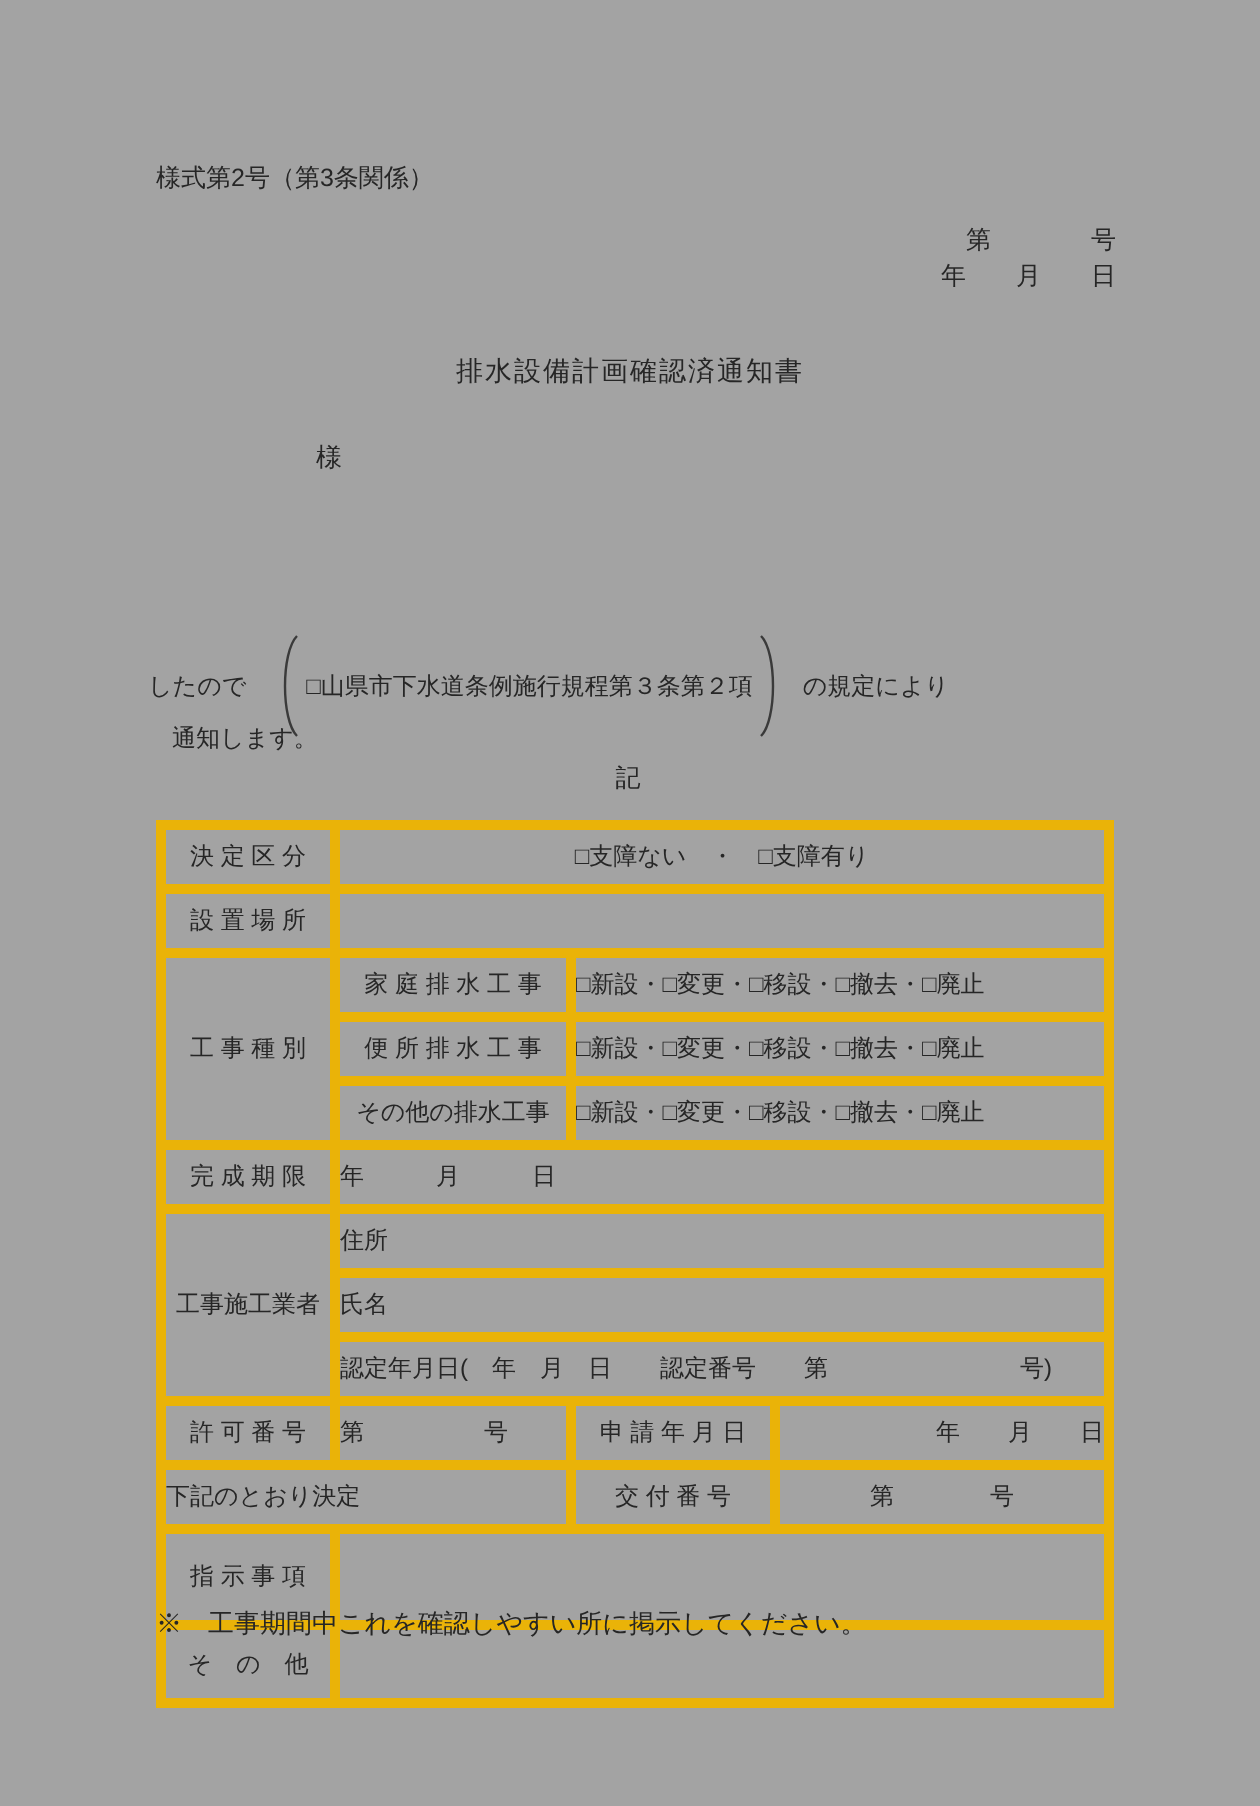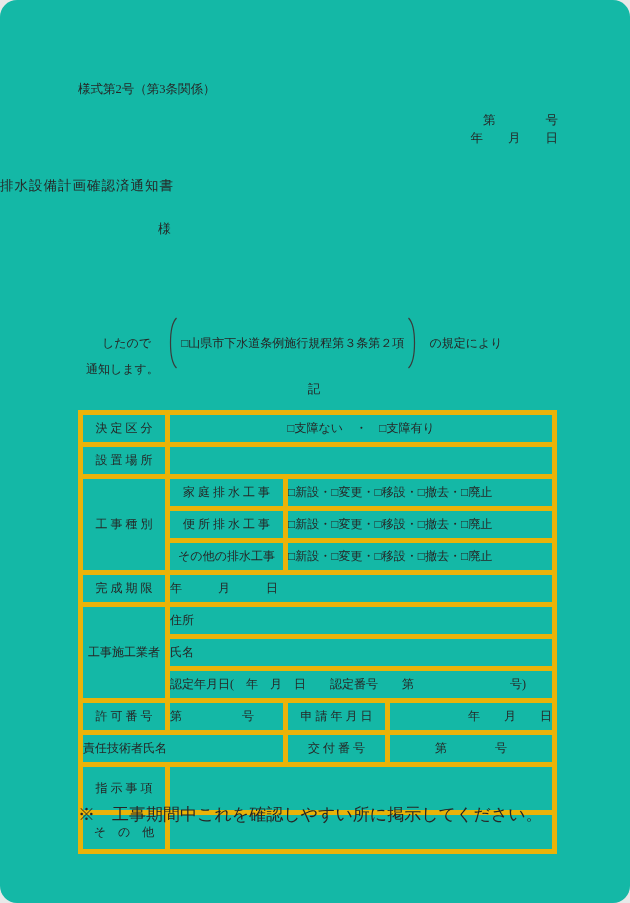--- a/index.html
+++ b/index.html
@@ -1,34 +1,33 @@
 <!DOCTYPE html>
 <html><head>
 <meta charset="utf-8">
 <style>
   html,body{margin:0;padding:0;background:#e8e8e8;}
   .page{
     position:relative;
     width:630px;height:903px;
-    background:#14b8a6;
-    font-family:Liberation Serif, serif;
+    background:#a3a3a3;
+    font-family:Liberation Sans, sans-serif;
     color:#262626;
     font-size:12px;
     overflow:hidden;
     margin:0 auto;
-    border-radius:17px;
   }
   .abs{position:absolute;white-space:nowrap;}
   .form-no{left:78px;top:81px;font-size:12.5px;}
   .doc-no-block{right:72px;top:111px;text-align:right;line-height:18px;font-size:12.5px;}
-  .title{left:0;top:177px;width:100%;text-align:left;font-size:13.5px;letter-spacing:1px;}
+  .title{left:0;top:177px;width:100%;text-align:center;font-size:13.5px;letter-spacing:1px;}
   .addressee{left:158px;top:220px;font-size:13px;}
   .issuer{left:396px;top:250px;line-height:18.5px;font-size:12.5px;}
   .para1{left:122px;top:310px;font-size:12px;}
-  .bracket-row{left:102px;top:317px;display:flex;align-items:center;height:52px;font-size:12px;}
+  .bracket-row{left:74px;top:317px;display:flex;align-items:center;height:52px;font-size:12px;}
   .bracket-row .prefix{margin-right:14px;}
   .bracket-row .suffix{margin-left:9px;}
   .bracket-options{display:flex;flex-direction:row;line-height:23px;margin:0 3px;}
   .paren-svg{display:block;}
   .para3{left:86px;top:361px;font-size:12px;}
   .ki{left:0;top:381px;width:100%;text-align:center;font-size:12.5px;letter-spacing:2px;}
   table.form{
     position:absolute;left:78px;top:410px;
     width:474px;border-collapse:collapse;table-layout:fixed;
     font-size:12px;color:#262626;
@@ -39,21 +38,21 @@
     height:27px;vertical-align:middle;
   }
   td.c{text-align:center;}
   td.l{padding-left:8px;text-align:left;}
   td.deadline{padding-left:64px;text-align:left;}
   td.permit{padding-left:12px;text-align:left;}
   td.rgt{text-align:right;padding-right:8px;}
   tr.tall1 td{height:43px;}
   tr.tall2 td{height:34px;}
   td.toplbl{vertical-align:middle;}
-  .footnote{left:78px;top:803px;font-size:17px;}
+  .footnote{left:78px;top:803px;font-size:13px;}
 </style>
 </head>
 <body>
 
 <div class="page">
 
   <div class="abs form-no">様式第2号（第3条関係）</div>
 
   <div class="abs doc-no-block">
     <div>第　　　　号</div>
@@ -127,21 +126,21 @@
     <tr>
       <td class="l" colspan="3">認定年月日(　年　月　日　　認定番号　　第　　　　　　　　号)</td>
     </tr>
     <tr>
       <td class="c">許 可 番 号</td>
       <td class="permit">第　　　　　号</td>
       <td class="c">申 請 年 月 日</td>
       <td class="rgt">年　　月　　日</td>
     </tr>
     <tr>
-      <td class="l" colspan="2">責任技術者氏名</td>
+      <td class="l" colspan="2">下記のとおり決定</td>
       <td class="c">交 付 番 号</td>
       <td class="c">第　　　　号</td>
     </tr>
     <tr class="tall1">
       <td class="c">指 示 事 項</td>
       <td colspan="3"></td>
     </tr>
     <tr class="tall2">
       <td class="c">そ　の　他</td>
       <td colspan="3"></td>

